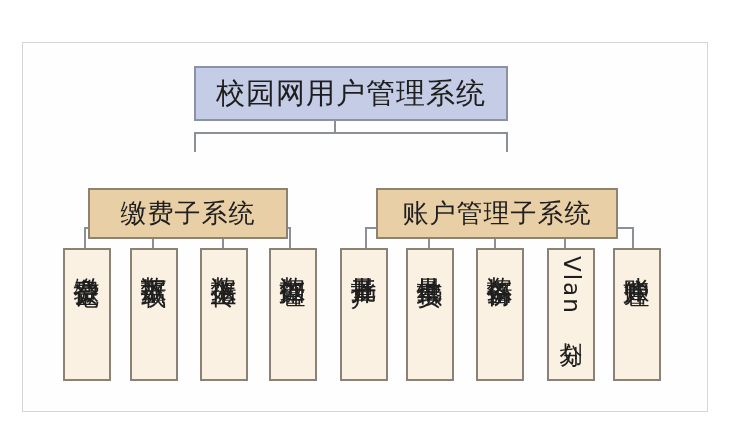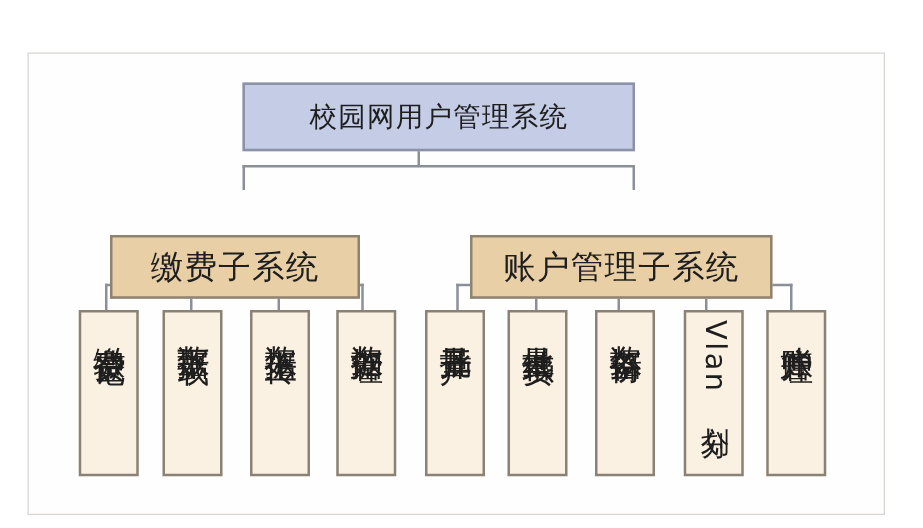--- a/index.html
+++ b/index.html
@@ -3,21 +3,21 @@
 <meta charset="utf-8">
 <style>
   html, body { margin:0; padding:0; }
   body { width:738px; height:422px; background:#ffffff; position:relative; overflow:hidden;
          font-family:"DejaVu Sans", sans-serif; }
   .frame { position:absolute; left:22px; top:42px; width:686px; height:370px;
            border:1px solid #d9d6d2; box-sizing:border-box; background:#fefefe; }
   .line { position:absolute; background:#8a8f98; }
   .node { position:absolute; box-sizing:border-box; border:2px solid #8b8780;
           display:flex; align-items:center; justify-content:center; color:#1e1e1e; }
-  .root { background:#c4cce6; border-color:#8c92a6; font-size:22px; letter-spacing:1px; }
+  .root { background:#c4cce6; border-color:#8c92a6; font-size:29px; letter-spacing:1px; }
   .mid { background:#e8cfa6; border-color:#8e8370; font-size:26px; letter-spacing:1px;margin-top:36px; }
   .leaf { background:#fbf1e2; border-color:#8a8277; font-size:26px;
           writing-mode:vertical-rl; text-orientation:upright; line-height:1; letter-spacing:2px;
           align-items:center; justify-content:flex-start; padding-top:6px; }
   .leaf span { display:block; }
 </style>
 </head>
 <body>
 
 <div class="frame"></div>

